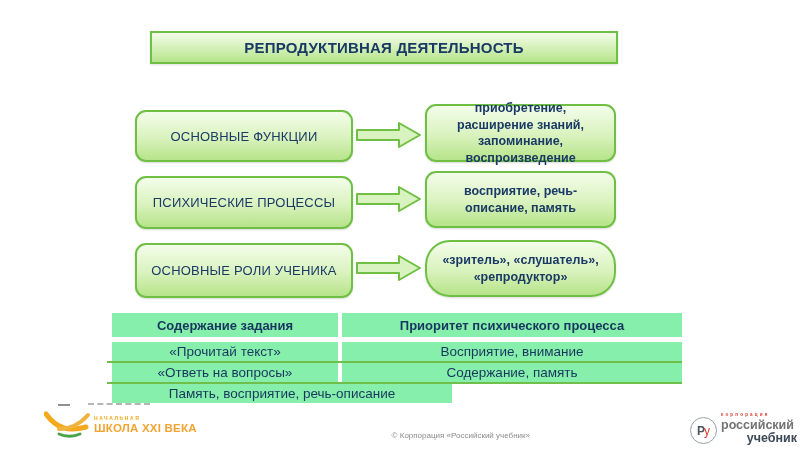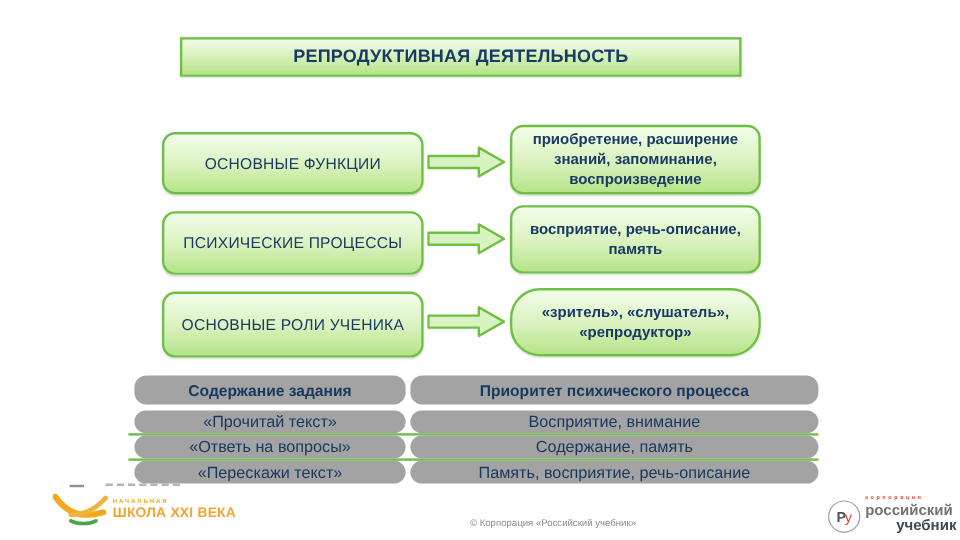--- a/index.html
+++ b/index.html
@@ -16,30 +16,30 @@
     box-shadow:0 1px 2px rgba(0,0,0,.12);
   }
   
   .lbox,.rbox{
     position:absolute;border:2px solid #6fbf44;border-radius:11px;
     background:linear-gradient(#f3fdea 0%,#d9f2bd 55%,#b6e489 100%);
     display:flex;align-items:center;justify-content:center;text-align:center;
     box-shadow:0 1px 2px rgba(0,0,0,.15);
   }
   .lbox{left:135px;width:214px;font-size:13px;letter-spacing:.2px;color:#1a3a66;}
-  .rbox{left:425px;width:209px;font-weight:bold;font-size:12.5px;line-height:1.32;color:#1a3a66;padding:2px 8px;box-sizing:border-box;}
+  .rbox{left:425px;width:191px;font-weight:bold;font-size:12.5px;line-height:1.32;color:#1a3a66;padding:2px 8px;box-sizing:border-box;}
   .lbox1{top:110px;height:48px;} .rbox1{top:104px;height:58px;}
   .lbox2{top:176px;height:49px;} .rbox2{top:171px;height:57px;}
   .lbox3{top:243px;height:51px;} .rbox3{top:240px;height:57px;border-radius:25px;}
   .arrow{position:absolute;left:356px;width:66px;height:28px;}
   .arrow1{top:121px;} .arrow2{top:185px;} .arrow3{top:254px;}
   
   .gtable{position:absolute;left:112px;top:313px;width:570px;}
   .trow{display:flex;gap:4px;}
-  .tcell{background:#a3a3a3;display:flex;align-items:center;justify-content:center;text-align:center;border-radius:10px;}
+  .tcell{background:#86efac;display:flex;align-items:center;justify-content:center;text-align:center;}
   .c1{width:226px;} .c2{width:340px;}
   .thead .tcell{height:24px;font-weight:bold;font-size:13px;}
   .tbody .tcell{height:19px;font-size:13.5px;}
   .tgap{height:5px;}
   .hline{height:2px;background:#6fbf4a;margin-left:-5px;width:calc(100% + 5px);}
   
   .dash-dark{position:absolute;left:58px;top:404px;width:12px;height:2px;background:#8f8f8f;}
   .dash-dotted{position:absolute;left:88px;top:403px;width:62px;height:0;border-top:2px dashed #b5b5b5;}
   .school-logo{position:absolute;left:44px;top:410px;display:flex;align-items:center;}
   .school-text{margin-left:4px;line-height:1;}
@@ -92,21 +92,20 @@
         <div class="tcell c1">«Прочитай текст»</div>
         <div class="tcell c2">Восприятие, внимание</div>
       </div>
       <div class="hline"></div>
       <div class="trow">
         <div class="tcell c1">«Ответь на вопросы»</div>
         <div class="tcell c2">Содержание, память</div>
       </div>
       <div class="hline"></div>
       <div class="trow">
-        <div class="tcell c1">«Перескажи текст»</div>
         <div class="tcell c2">Память, восприятие, речь-описание</div>
       </div>
     </div>
   </div>
 
   <div class="dash-dark"></div>
   <div class="dash-dotted"></div>
 
   <div class="school-logo">
     <svg width="46" height="30" viewBox="0 0 46 30">

